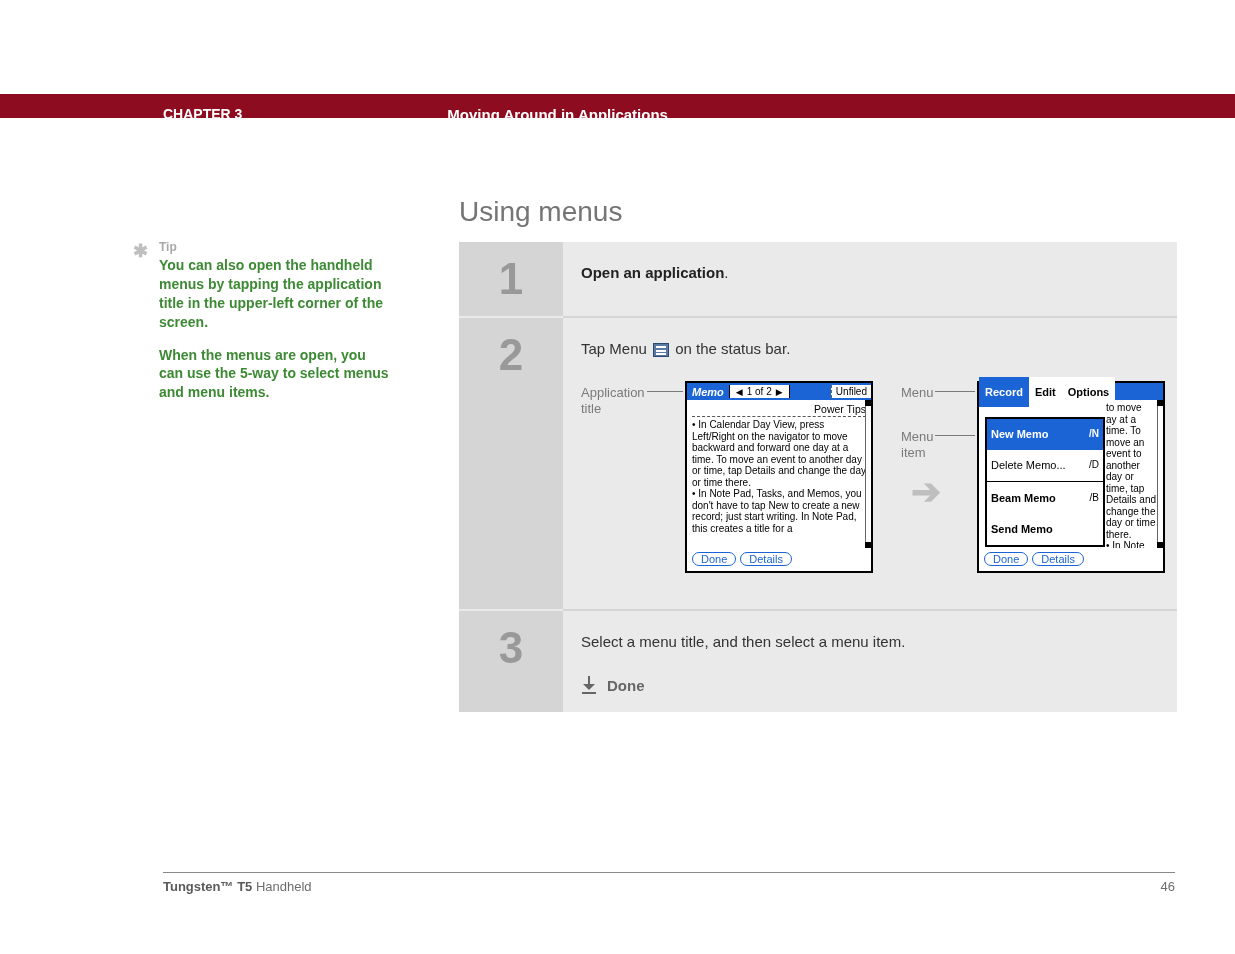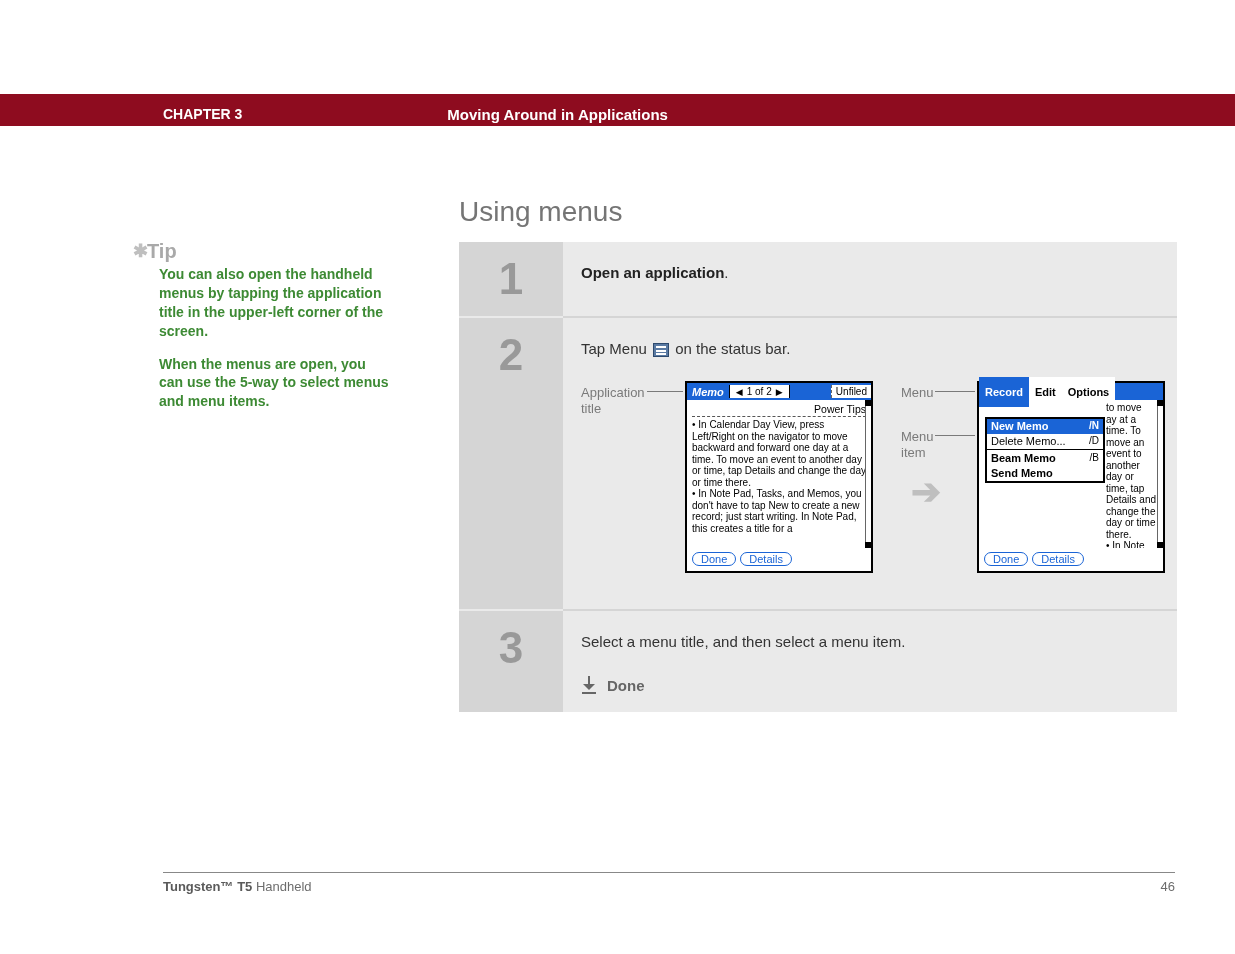--- a/index.html
+++ b/index.html
@@ -1,32 +1,32 @@
 <!DOCTYPE html>
 <html><head>
 <meta charset="utf-8">
 <style>
   * { box-sizing: border-box; margin: 0; padding: 0; }
   html, body { width: 1235px; height: 954px; font-family: Arial, Helvetica, sans-serif; background: #fff; color: #4a4a4a; }
   .page { width: 1235px; height: 954px; position: relative; }
 
   
-  .header-bar { position: absolute; top: 94px; left: 0; width: 1235px; height: 32px; background: #8e0c1f; }
+  .header-bar { position: absolute; top: 94px; left: 0; width: 1235px; height: 24px; background: #8e0c1f; }
   .header-inner { position: absolute; left: 163px; top: 0; height: 40px; display: flex; align-items: center; color: #fff; }
   .chapter-label { font-size: 14px; font-weight: bold; }
   .chapter-title { font-size: 15px; font-weight: bold; margin-left: 205px; }
 
   
   .content { position: absolute; top: 180px; left: 129px; width: 1048px; }
   .left-col { position: absolute; left: 0; top: 60px; width: 260px; }
   .right-col { position: absolute; left: 330px; top: 16px; width: 657px; }
 
   
   .tip-icon { position: absolute; left: 4px; top: 0; font-size: 18px; color: #bfbfbf; font-weight: bold; }
-  .tip-label { font-size: 20px; font-weight: bold; color: #a9a9a9; margin-left: 18px; }
+  .tip-label { font-size: 12px; font-weight: bold; color: #a9a9a9; margin-left: 30px; }
   .tip-body { color: #3d8a34; font-size: 14px; line-height: 1.35; margin-left: 30px; margin-top: 2px; font-weight: bold; }
   .tip-body p { margin-bottom: 14px; }
   .tip-link { font-weight: bold; cursor: pointer; color: #3d8a34; }
 
   
   .section-title { font-size: 28px; color: #757575; font-weight: 400; margin-bottom: 14px; }
   .intro-text { font-size: 15px; color: #525252; line-height: 1.35; margin-bottom: 24px; }
 
   
   .step-table { width: 718px; border-collapse: collapse; background: #eaeaea; }
@@ -61,21 +61,21 @@
   .shot .body-text { font-size: 10px; }
   .shot .scrollbar { position:absolute; right:0; top:0; width:6px; height:100%; background:#fff; border-left:1px solid #666;}
   .shot .scroll-arrow-up { position:absolute; right:0; top:0; width:6px; height:6px; background:#000; }
   .shot .scroll-arrow-dn { position:absolute; right:0; bottom:0; width:6px; height:6px; background:#000; }
 
   
   .menu-bar { height: 17px; background: #1a64d6; display: flex; align-items: center; font-size: 11px; font-family: Arial, sans-serif; }
   .menu-bar .m { padding: 9px 6px; color: #000; background:#fff; font-weight: bold; }
   .menu-bar .m.active { background: #1a64d6; color: #fff; }
   .menu-drop { position: absolute; top: 17px; left: 6px; width: 120px; border: 2px solid #000; background: #fff; font-size: 11px; font-family: Arial, sans-serif; z-index: 5; }
-  .menu-drop .mi { display: flex; justify-content: space-between; padding: 1px 4px; }
+  .menu-drop .mi { display: flex; justify-content: space-between; padding: 9px 4px; }
   .menu-drop .mi.selected { background: #1a64d6; color: #fff; font-weight:bold; }
   .menu-drop .mi .sc { font-size: 10px; }
   .menu-drop .sep { height:0; border-top:1px solid #000; margin:1px 0; }
 
   .big-arrow { position: absolute; font-size: 36px; color: #bfbfbf; font-weight: 900; }
 
   
   .done-row { display:flex; align-items:center; gap:10px; margin-top: 26px; color:#666; font-weight:bold; font-size: 15px; }
   .done-icon { display:inline-block; position:relative; width:16px; height:18px; }
   .done-icon .shaft { position:absolute; left:7px; top:0; width:2px; height:12px; background:#666; }

